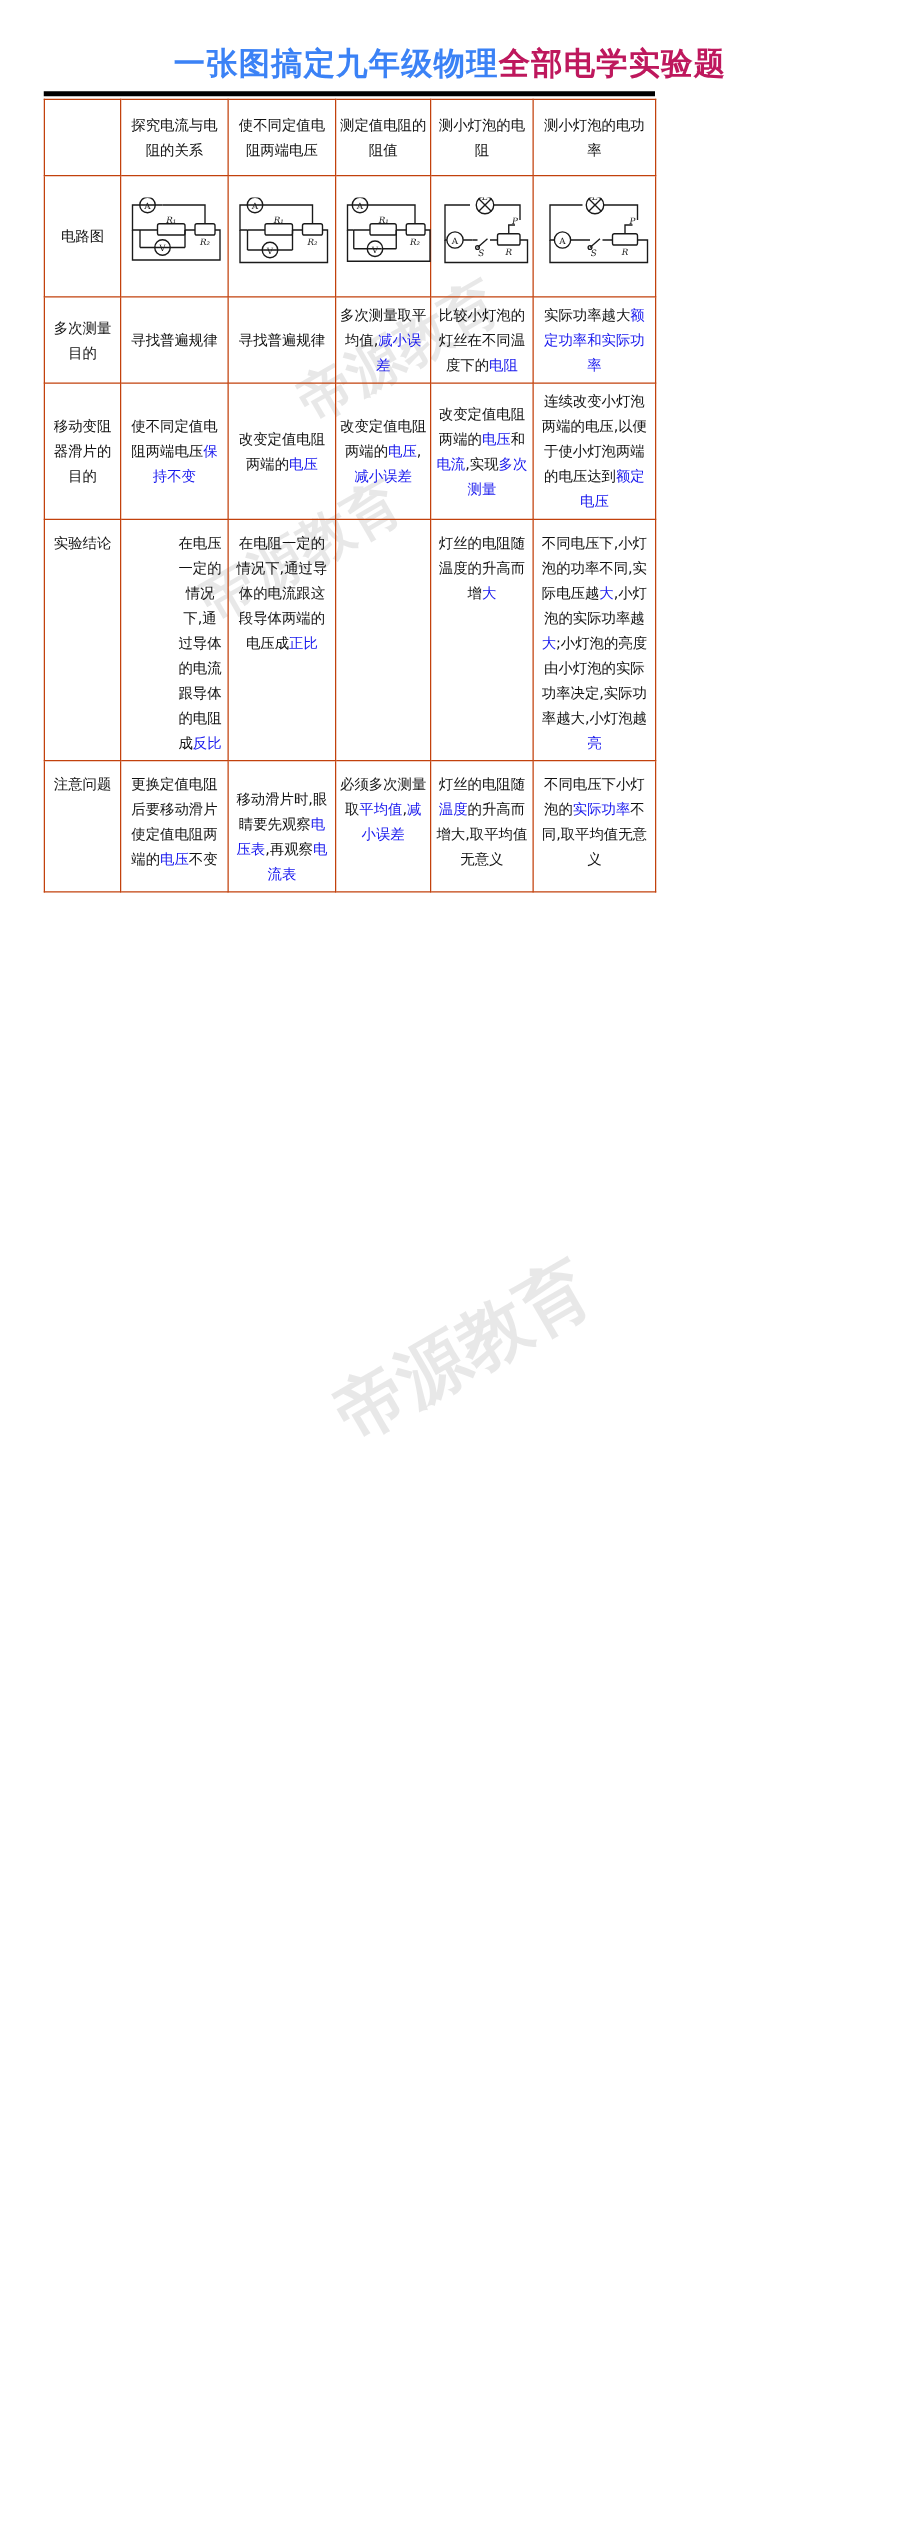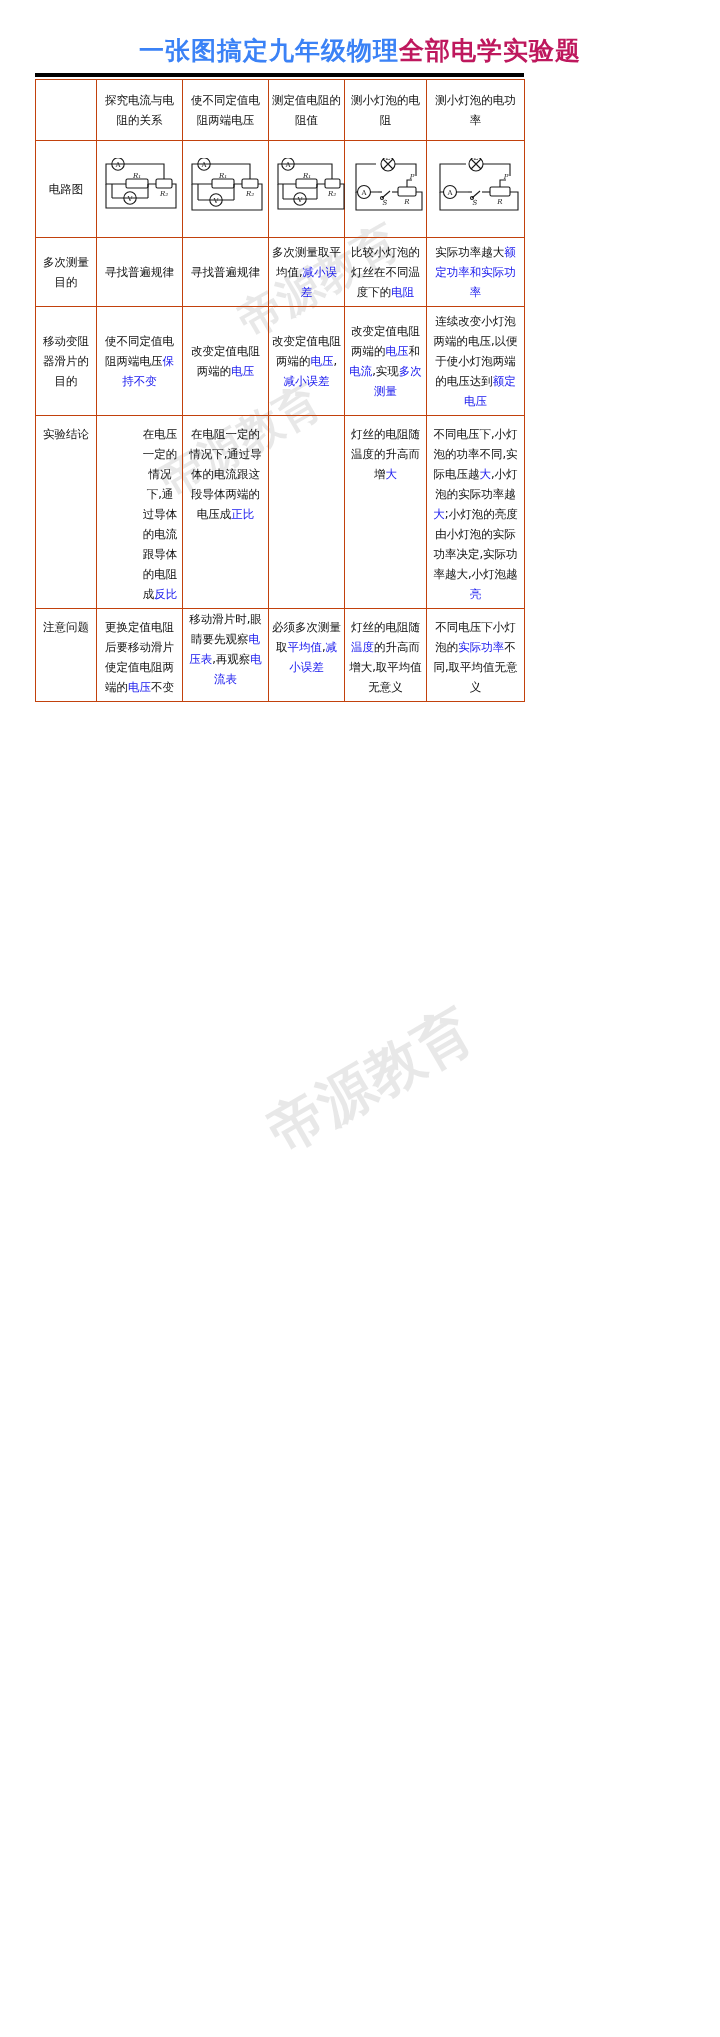--- a/index.html
+++ b/index.html
@@ -280,21 +280,21 @@
           <td style="vertical-align:top;padding-top:8px;padding-left:44px;"><span>在电压一定的情况下,通过导体的电流跟导体的电阻成</span><span class="blue">反比</span></td>
           <td style="vertical-align:top;padding-top:8px;"><span>在电阻一定的情况下,通过导体的电流跟这段导体两端的电压成</span><span class="blue">正比</span></td>
           <td></td>
           <td style="vertical-align:top;padding-top:8px;"><span>灯丝的电阻随温度的升高而增</span><span class="blue">大</span></td>
           <td style="vertical-align:top;padding-top:8px;margin-left:45px;"><span>不同电压下,小灯泡的功率不同,实际电压越</span><span class="blue">大</span><span>,小灯泡的实际功率越</span><span class="blue">大</span><span>;小灯泡的亮度由小灯泡的实际功率决定,实际功率越大,小灯泡越</span><span class="blue">亮</span></td>
         </tr>
 
         <tr>
           <td class="rowlabel" style="vertical-align:top;padding-top:8px;">注意问题</td>
           <td style="vertical-align:top;padding-top:8px;"><span>更换定值电阻后要移动滑片使定值电阻两端的</span><span class="blue">电压</span><span>不变</span></td>
-          <td style="vertical-align:top;padding-top:0;"><span>移动滑片时,眼睛要先观察</span><span class="blue">电压表</span><span>,再观察</span><span class="blue">电流表</span></td>
+          <td style="vertical-align:top;padding-top:20px;"><span>移动滑片时,眼睛要先观察</span><span class="blue">电压表</span><span>,再观察</span><span class="blue">电流表</span></td>
           <td style="vertical-align:top;padding-top:8px;"><span>必须多次测量取</span><span class="blue">平均值</span><span>,</span><span class="blue">减小误差</span></td>
           <td style="vertical-align:top;padding-top:8px;"><span>灯丝的电阻随</span><span class="blue">温度</span><span>的升高而增大,取平均值无意义</span></td>
           <td style="vertical-align:top;padding-top:8px;"><span>不同电压下小灯泡的</span><span class="blue">实际功率</span><span>不同,取平均值无意义</span></td>
         </tr>
 
       </tbody>
     </table>
   </div>
 
 </div>

